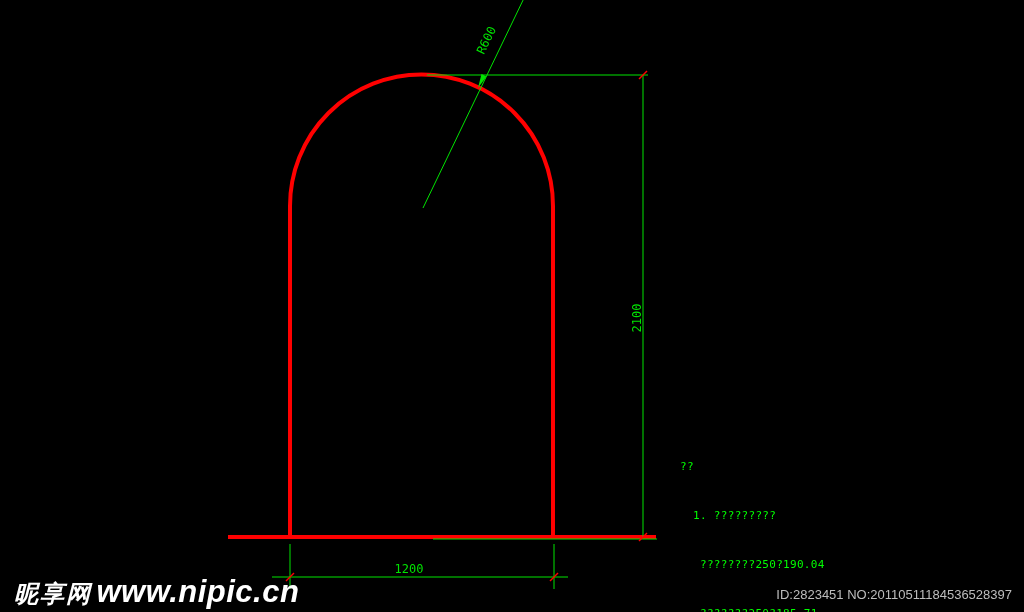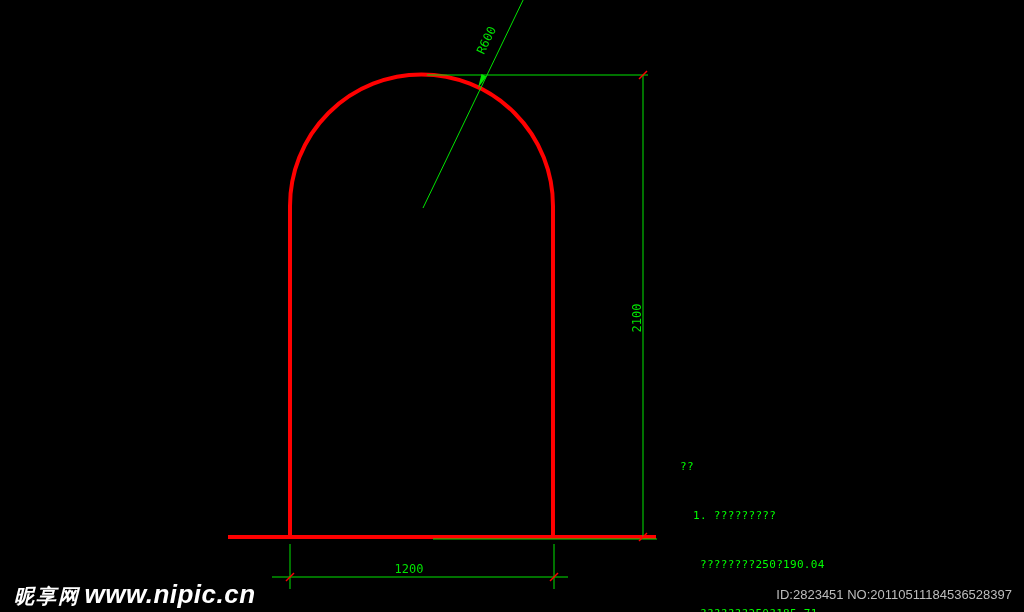--- a/index.html
+++ b/index.html
@@ -27,22 +27,22 @@
   .note-item { padding-left:13px; }
   .note-sub  { padding-left:20px; }
   .note-no   { margin-right:7px; }
   .watermark {
     position:absolute; left:14px; bottom:2px;
     color:#ffffff;
     font-family:"Liberation Sans", sans-serif;
     font-weight:bold; font-style:italic;
     white-space:nowrap;
   }
-  .watermark .site-name { font-size:20px; letter-spacing:2px;text-align:right; }
-  .watermark .site-url  { font-size:26px; letter-spacing:0.5px; }
+  .watermark .site-name { font-size:24px; letter-spacing:2px;text-align:right; }
+  .watermark .site-url  { font-size:31px; letter-spacing:0.5px; }
   .footer-id {
     position:absolute; right:12px; bottom:10px;
     color:#bdbdbd;
     font-family:"Liberation Sans", sans-serif;
     font-size:13px;
     white-space:nowrap;
   }
 </style>
 </head>
 <body>

